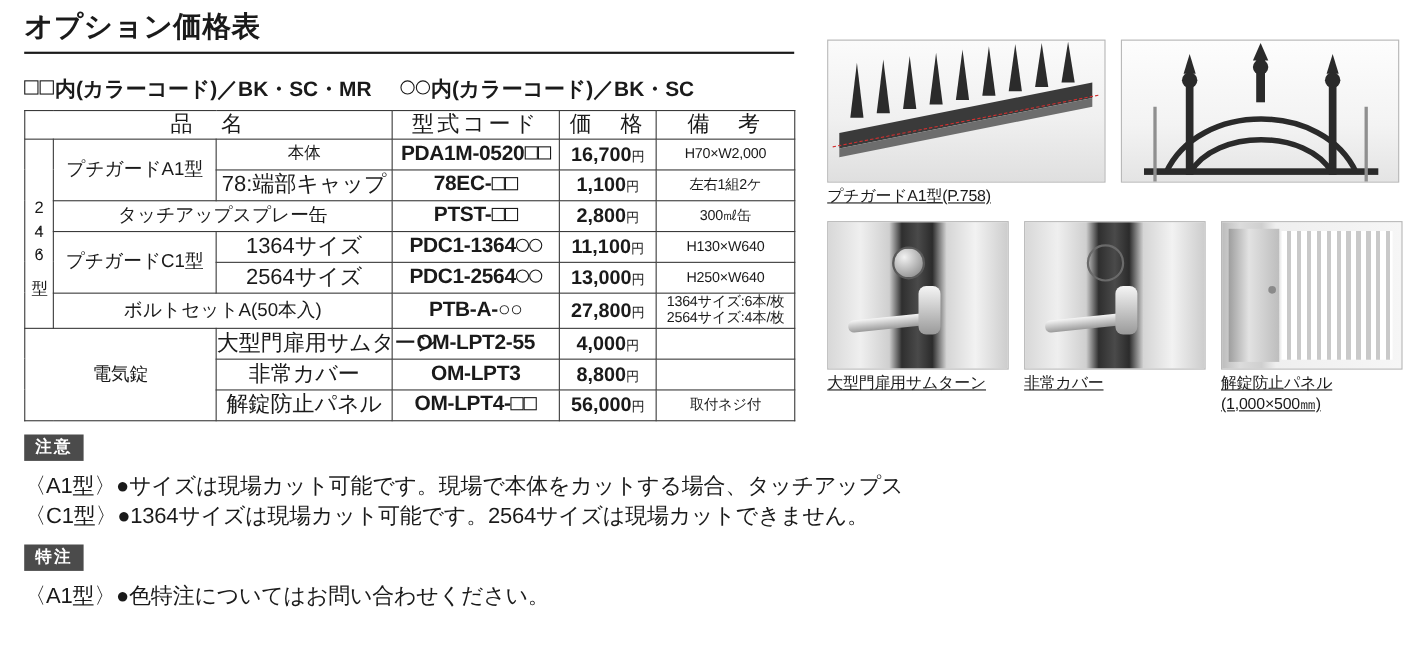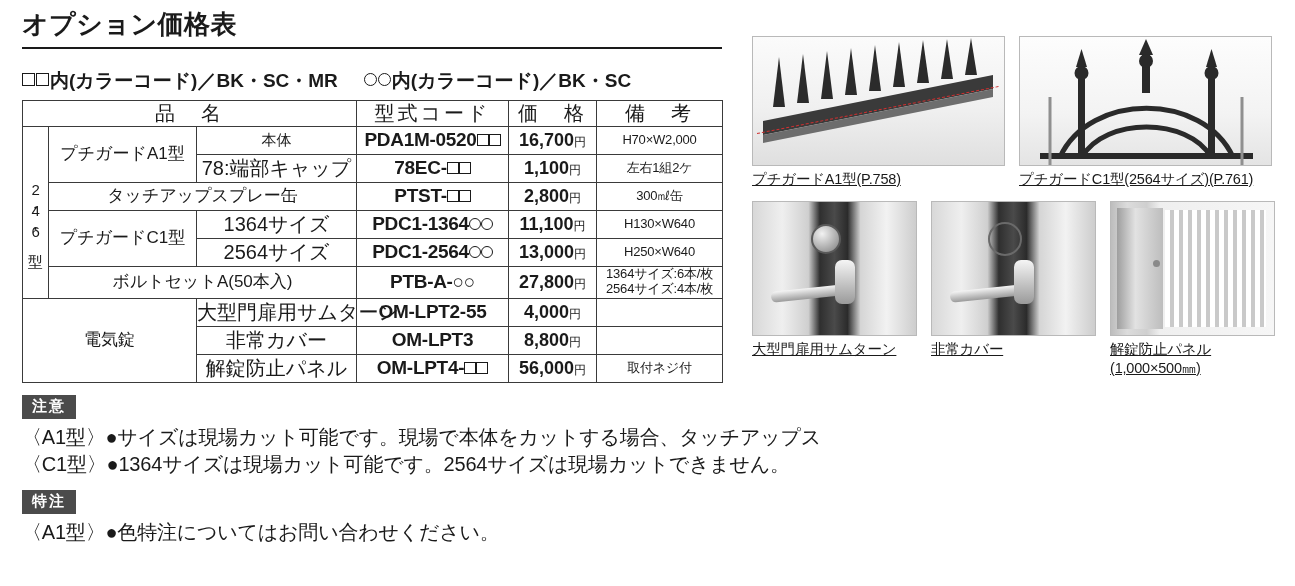--- a/index.html
+++ b/index.html
@@ -143,21 +143,21 @@
 
   
   .tag {
     display: inline-block;
     background: #4b4b4b;
     color: #ffffff;
     font-size: 15px;
     font-weight: bold;
     padding: 2px 10px 3px 10px;
     letter-spacing: 2px;
-    margin: 12px 0 5px 0;
+    margin: 12px 0 10px 0;
   }
   .note-line {
     font-size: 20px;
     line-height: 1.35;
     letter-spacing: -0.2px;
     white-space: nowrap;
   }
   .note-indent { padding-left: 34px; }
 
   
@@ -356,21 +356,20 @@
               <circle cx="191.5" cy="36" r="7"></circle>
               <circle cx="126" cy="24" r="7"></circle>
               <rect x="20" y="116" width="213" height="6"></rect>
             </g>
             <g stroke="#8f8f8f" stroke-width="3">
               <line x1="30" y1="60" x2="30" y2="130"></line>
               <line x1="222" y1="60" x2="222" y2="130"></line>
             </g>
           </svg>
         </div>
-        <div class="cap">プチガードC1型(2564サイズ)(P.761)</div>
       </div>
     </div>
 
     <div class="photo-row" style="margin-top:12px">
       <div>
         <div class="photo-box p3">
           <div class="door-bg"></div>
           <div class="knob" style="left:58px;top:22px;width:30px;height:30px;background:radial-gradient(circle at 35% 30%,#f2f2f2,#7d7d7d);border:2px solid #5a5a5a"></div>
           <div class="handle" style="left:18px;top:86px;width:74px;height:11px;transform:rotate(-6deg)"></div>
           <div class="handle" style="left:82px;top:58px;width:20px;height:44px;border-radius:7px"></div>

